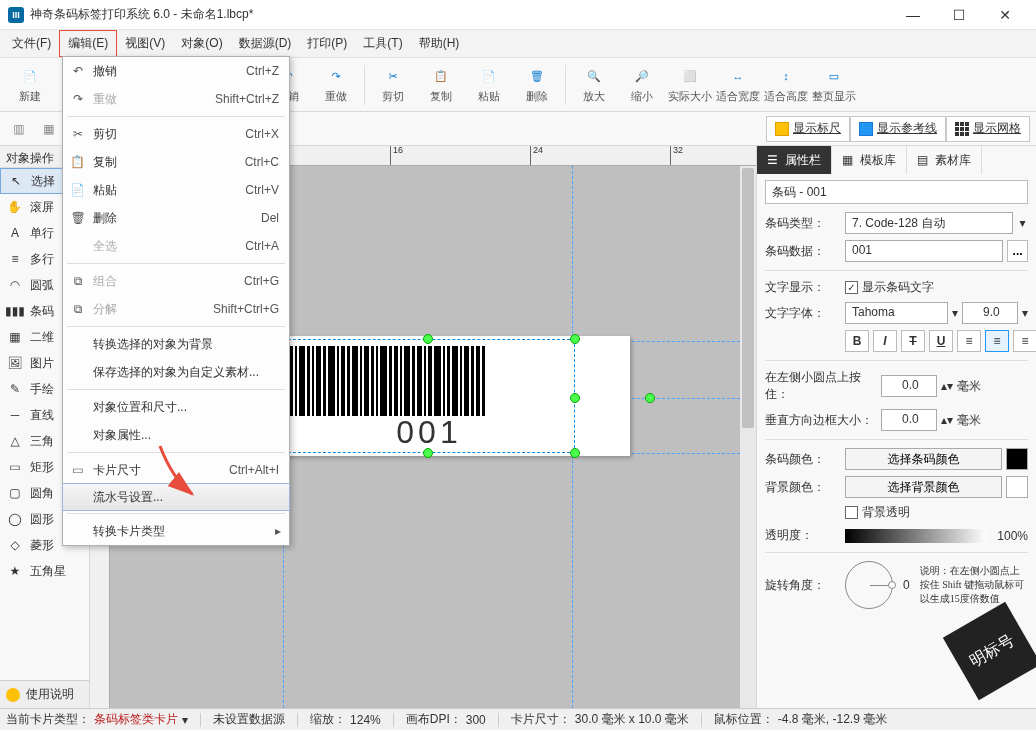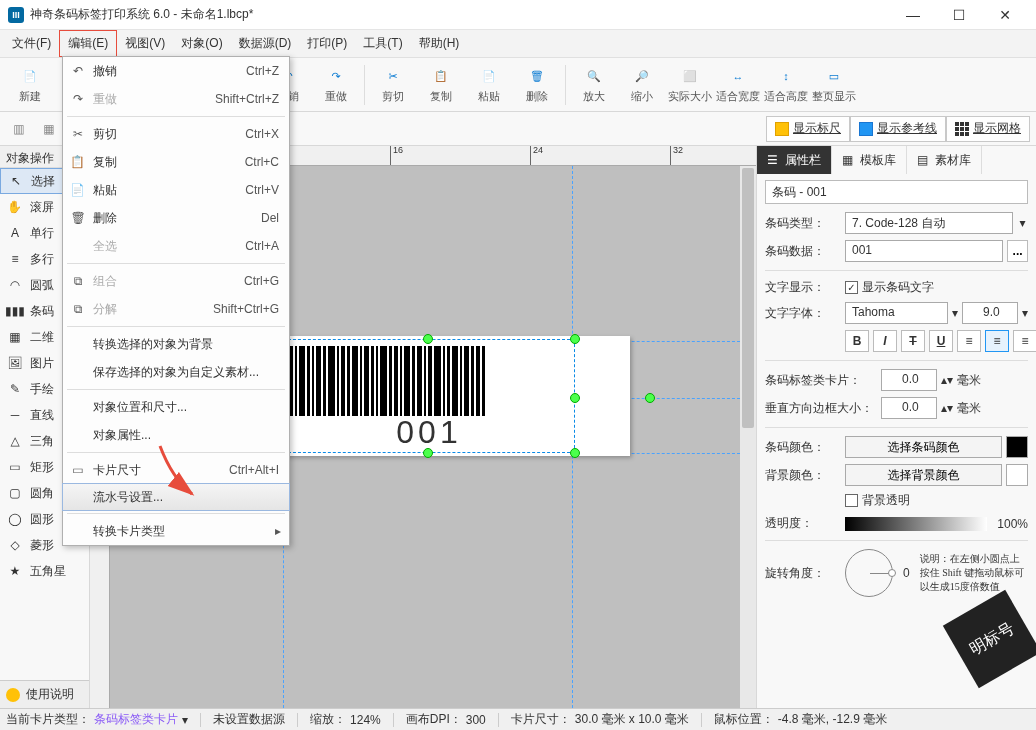--- a/index.html
+++ b/index.html
@@ -449,21 +449,21 @@
               <u>U</u>
             </div>
           <div class="fmtbtn">≡</div>
           <div class="fmtbtn active">≡</div>
           <div class="fmtbtn">≡</div>
 
         </div>
       </div>
       <hr class="hr">
       <div class="proprow">
-        <div class="plabel" style="width:110px;flex:0 0 110px">条码标签类卡片：</div>
+        <div class="plabel" style="width:110px;flex:0 0 110px">在左侧小圆点上按住：</div>
         <div class="pctrl">
             <div class="numin">0.0</div>
             <span>▴▾</span>
             <span class="unit">毫米</span>
           </div>
       </div>
       <div class="proprow">
         <div class="plabel" style="width:110px;flex:0 0 110px">垂直方向边框大小：</div>
         <div class="pctrl">
             <div class="numin">0.0</div>
@@ -515,21 +515,21 @@
       <div class="proprow" style="justify-content:flex-end">
         <div class="rotimg">明标号</div>
       </div>
     </div>
   </div>
 </div>
 
 <div class="statusbar">
   <div class="sitem">
       <span>当前卡片类型：</span>
-      <span style="color:#8b5cf6">条码标签类卡片</span>
+      <span style="color:#b91c1c">条码标签类卡片</span>
       <span>▾</span>
     </div>
   <div class="sep"></div>
   <div class="sitem">
       <span>未设置数据源</span>
     </div>
   <div class="sep"></div>
   <div class="sitem">
       <span>缩放：</span>
       <span>124%</span>

